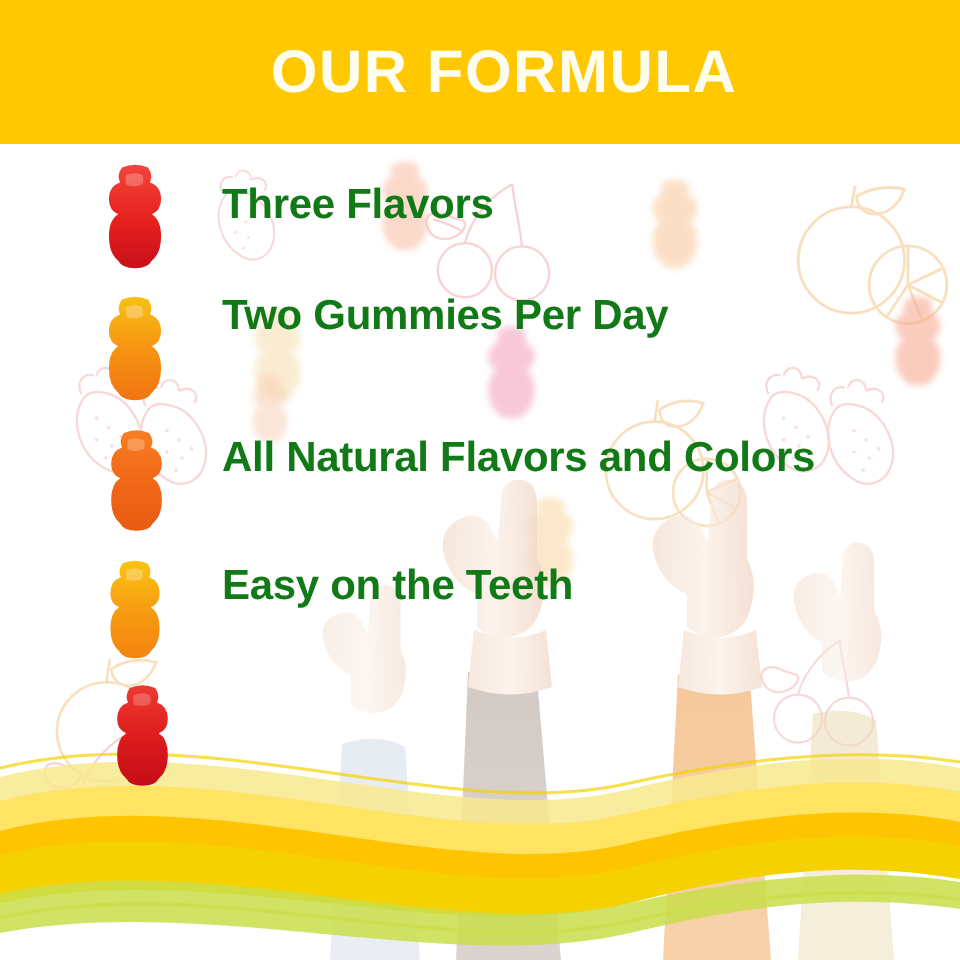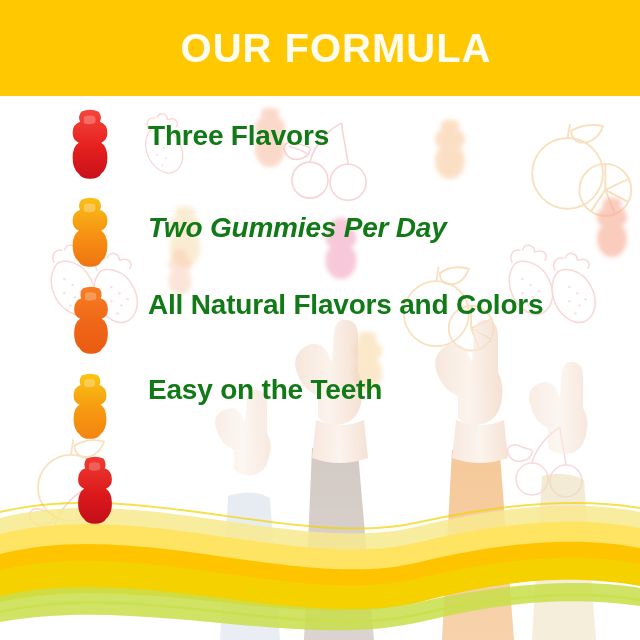--- a/index.html
+++ b/index.html
@@ -46,21 +46,21 @@
   .bullet{
     position:absolute;
     color:#117a17;
     font-weight:bold;
     font-size:28px;
     line-height:1;
     white-space:nowrap;
     letter-spacing:-.2px;
   }
   .b0{ left:148px; top:26px; }
-  .b1{ left:148px; top:118px;font-style:italic; }
+  .b1{ left:148px; top:100px; }
   .b2{ left:148px; top:195px; }
   .b3{ left:148px; top:280px; }
   .b4{ left:148px; top:369px; }
 
   
   .gummy{ position:absolute; }
 </style>
 </head>
 <body>
 

